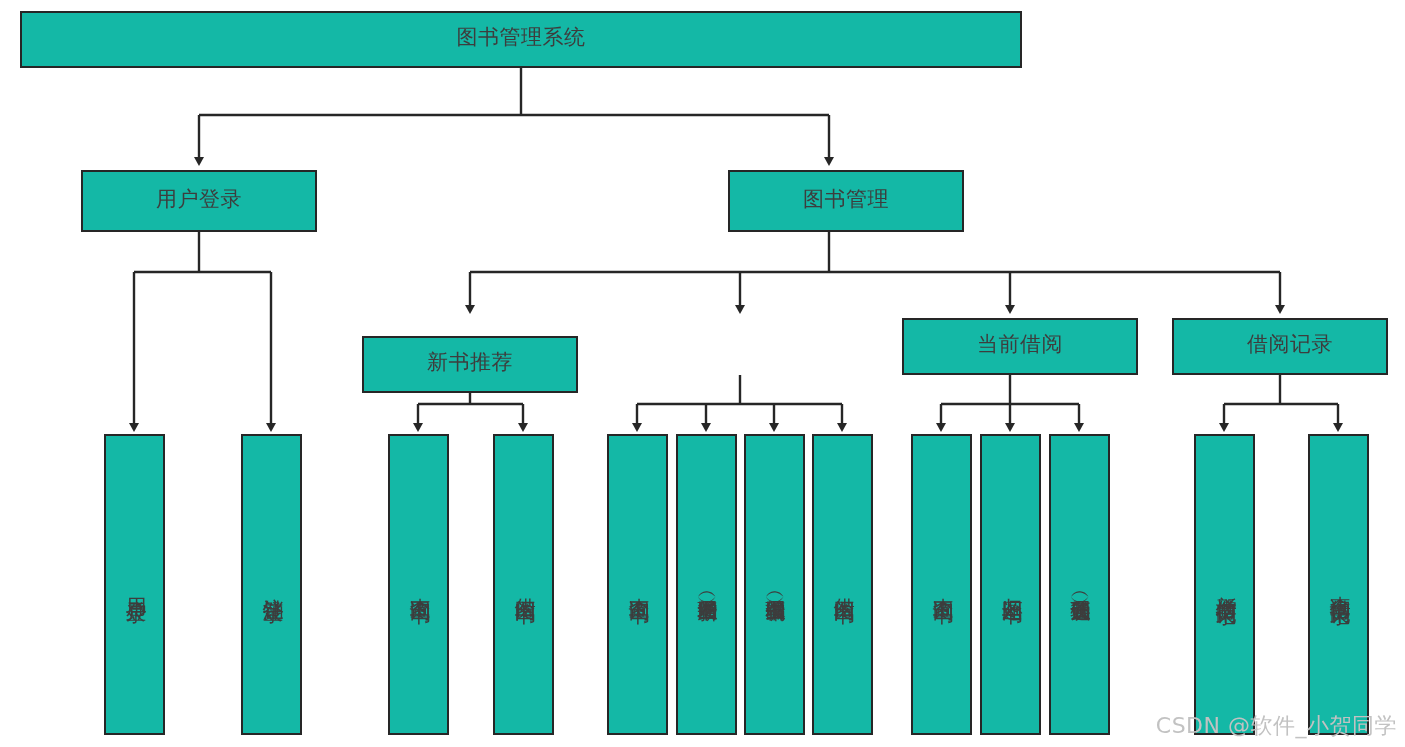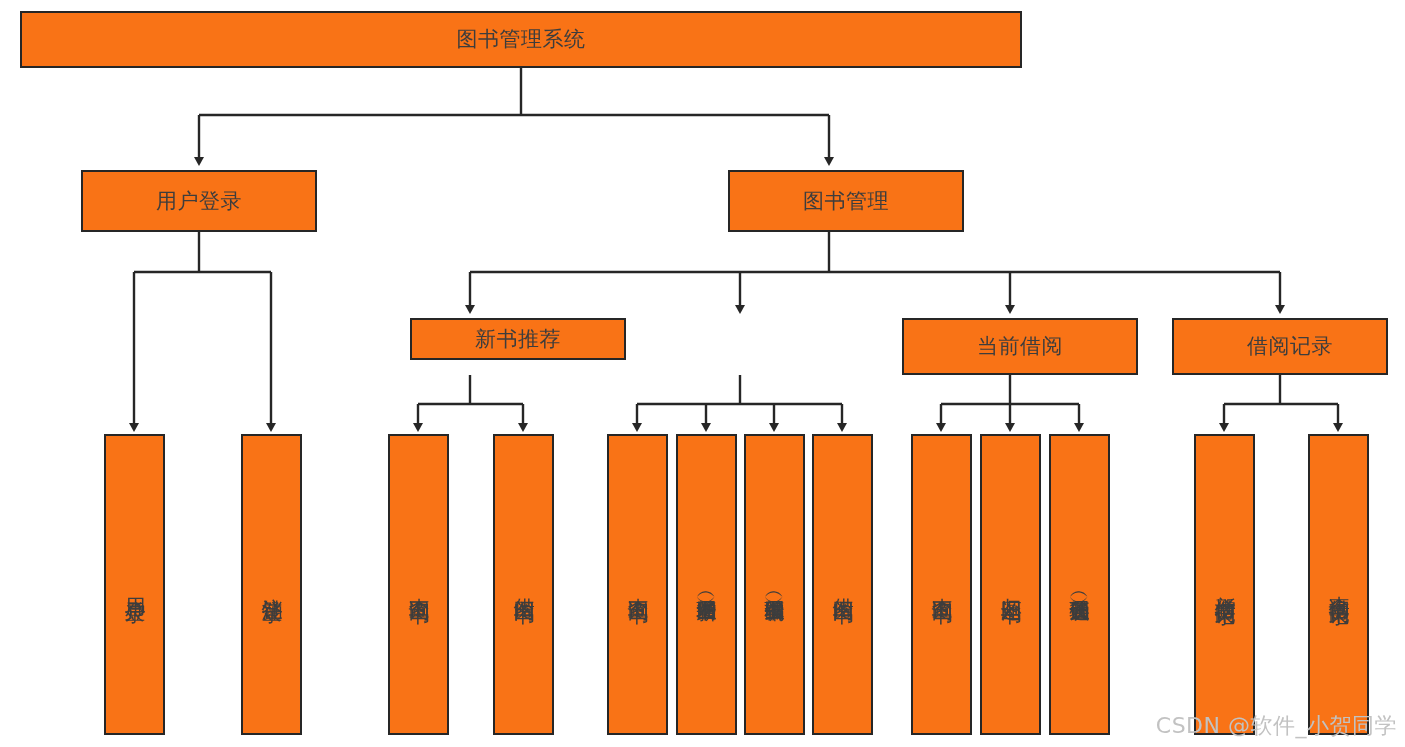--- a/index.html
+++ b/index.html
@@ -22,26 +22,27 @@
     position: absolute;
     left: 0;
     top: 0;
     width: 1405px;
     height: 747px;
     pointer-events: none;
   }
   .node {
     position: absolute;
     box-sizing: border-box;
-    background: #f97316;
+    background: #14b8a6;
     border: 2px solid #262626;
     display: flex;
     align-items: center;
     justify-content: center;
     overflow: hidden;
+    font-family: Liberation Mono, monospace;
   }
   .node .node-label {
     color: #3d3d3d;
     font-size: 21px;
     line-height: 1.18;
     letter-spacing: 0.5px;
     white-space: nowrap;
     text-align: center;
   }
   
@@ -132,21 +133,21 @@
     <span class="node-label">图书管理系统</span>
   </div>
 
   <div class="node" style="left:81px; top:170px; width:236px; height:62px;">
     <span class="node-label">用户登录</span>
   </div>
   <div class="node" style="left:728px; top:170px; width:236px; height:62px;">
     <span class="node-label">图书管理</span>
   </div>
 
-  <div class="node" style="left:362px; top:318px; width:216px; height:42px;margin-left:48px;">
+  <div class="node" style="left:362px; top:336px; width:216px; height:57px;">
     <span class="node-label">新书推荐</span>
   </div>
   <div class="node" style="left:902px; top:318px; width:236px; height:57px;">
     <span class="node-label">当前借阅</span>
   </div>
   <div class="node" style="left:1172px; top:318px; width:216px; height:57px;padding-left:20px;">
     <span class="node-label">借阅记录</span>
   </div>
 
   <div class="node vertical" style="left:104px; top:434px; width:61px; height:301px;">

